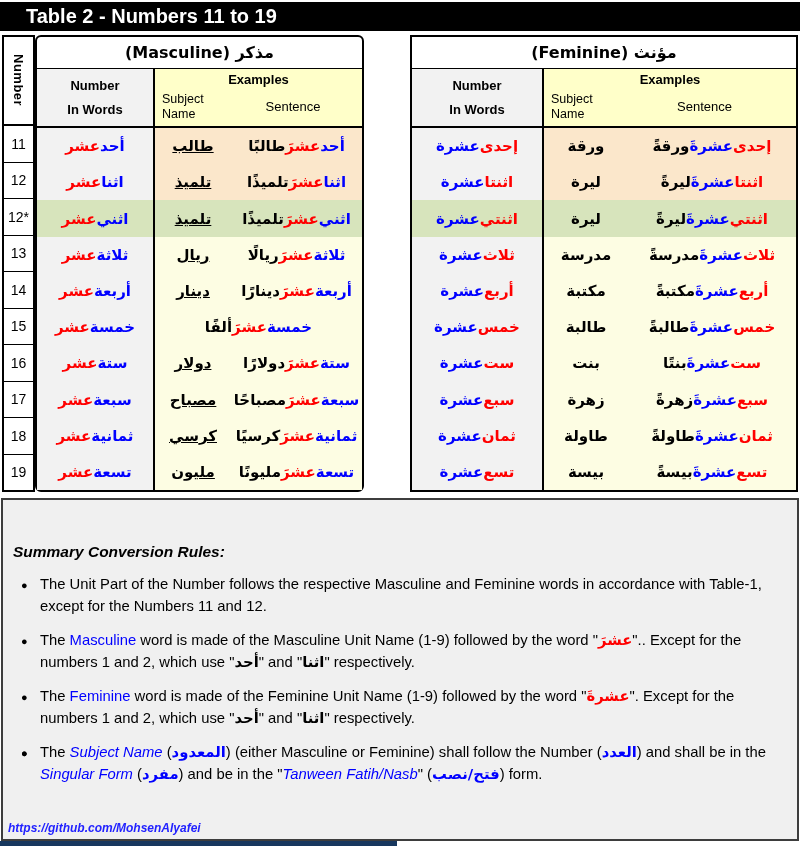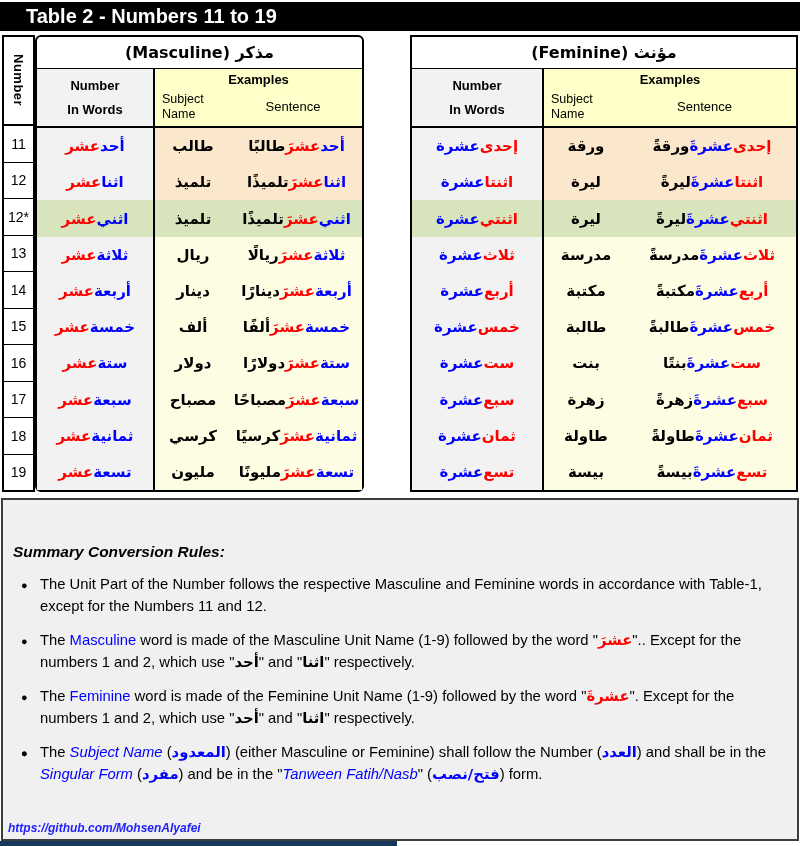--- a/index.html
+++ b/index.html
@@ -35,21 +35,21 @@
   .extitle{text-align:center;font-weight:bold;font-size:13px;padding-top:3px;}
   .subrow{flex:1;display:flex;align-items:center;}
   .snhdr{width:62px;padding-left:7px;font-size:12.5px;line-height:1.15;}
   .sthdr{flex:1;text-align:center;font-size:13px;}
 
   .trow{flex:1;display:flex;}
   .words{border-right:2px solid #000;background:#F2F2F2;display:flex;align-items:center;justify-content:center;
          box-sizing:border-box;direction:rtl;}
   #masc .words{width:118px;} #fem .words{width:132px;}
   .subj{display:flex;align-items:center;justify-content:center;direction:rtl;}
-  #masc .subj{width:76px;} #fem .subj{width:84px;}
+  #masc .subj{width:76px;text-decoration:underline;} #fem .subj{width:84px;}
   .sent{flex:1;display:flex;align-items:center;justify-content:center;direction:rtl;}
   .band-peach .subj,.band-peach .sent{background:#FBE7CB;}
   .band-ivory .subj,.band-ivory .sent{background:#FDFDE3;}
   .band-green .subj,.band-green .sent,.band-green .words{background:#D7E4BC;}
 
   .ar{font-family:"DejaVu Sans",sans-serif;font-weight:bold;font-size:15px;white-space:nowrap;}
   .c-blue{color:#0000FF;} .c-red{color:#FF0000;} .c-blk{color:#000;}
 
   
   .summary{position:absolute;left:1px;top:498px;width:798px;height:343px;background:#F0F0F0;
@@ -179,23 +179,20 @@
             <span class="ar c-blue">أربعة</span> 
             <span class="ar c-red">عشرَ</span> 
             <span class="ar c-blk">دينارًا</span>
           </div>
         </div>
         <div class="trow band-ivory">
           <div class="words">
             <span class="ar c-blue">خمسة</span> 
             <span class="ar c-red">عشر</span>
           </div>
-          <div class="subj">
-            <span class="ar c-blk">ألف</span>
-          </div>
           <div class="sent">
             <span class="ar c-blue">خمسة</span> 
             <span class="ar c-red">عشرَ</span> 
             <span class="ar c-blk">ألفًا</span>
           </div>
         </div>
         <div class="trow band-ivory">
           <div class="words">
             <span class="ar c-blue">ستة</span> 
             <span class="ar c-red">عشر</span>

